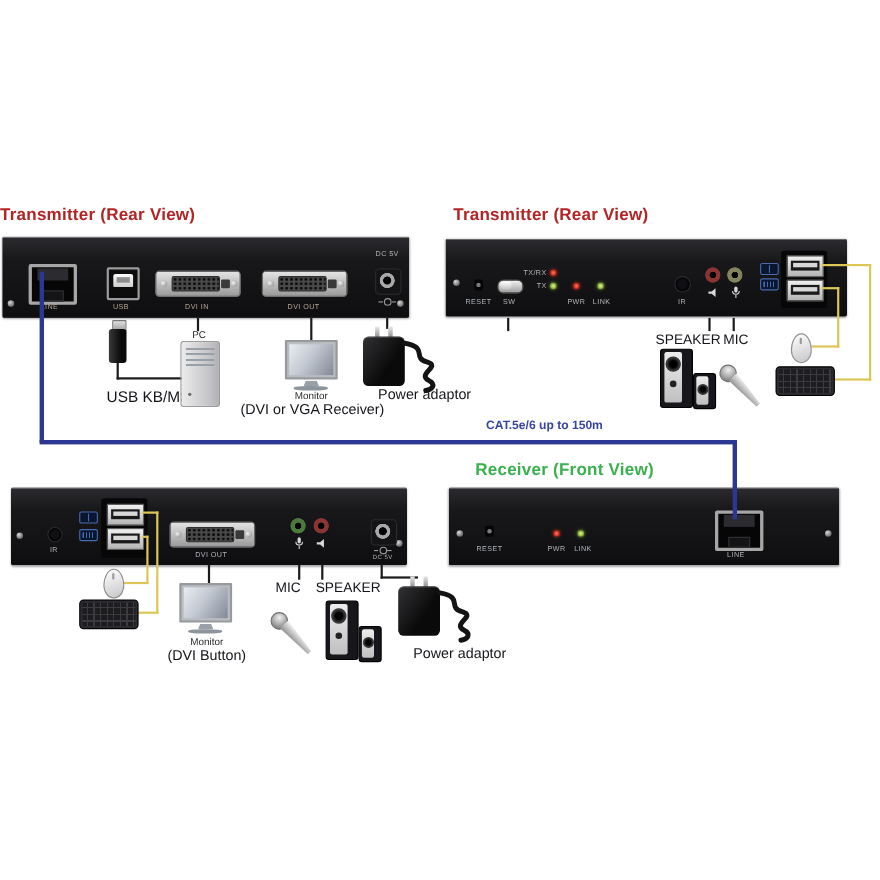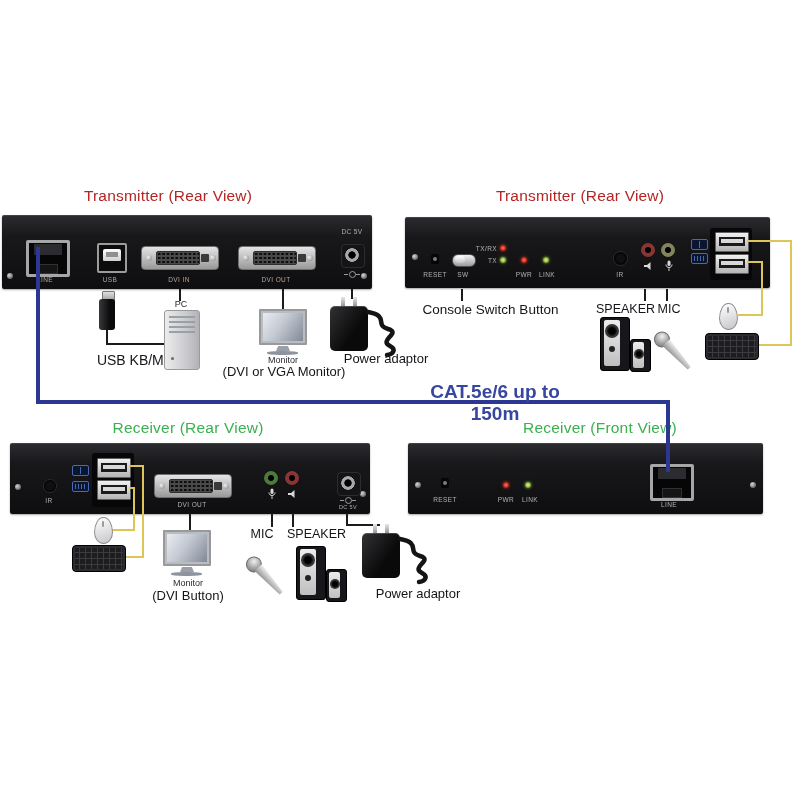--- a/index.html
+++ b/index.html
@@ -1,26 +1,26 @@
 <!DOCTYPE html>
 <html><head>
 <meta charset="utf-8">
 <style>
   html,body{margin:0;padding:0;background:#fff;}
   .canvas{position:relative;width:800px;height:800px;background:#fff;overflow:hidden;
           font-family:"Liberation Sans",sans-serif;}
 
   
-  .title{position:absolute;font-weight:normal;font-size:15.5px;text-align:center;letter-spacing:.2px;}
+  .title{position:absolute;font-weight:bold;font-size:15.5px;text-align:left;letter-spacing:.2px;}
   .title.tx{color:#b32525;}
   .title.rx{color:#3bb04f;}
   .callout{position:absolute;color:#15151a;font-size:13px;text-align:center;white-space:nowrap;}
   .callout.bold{font-weight:normal;}
   .callout.small{font-size:9px;color:#2a2a2e;}
-  .cat5{position:absolute;font-weight:bold;font-size:19px;color:#3747a0;text-align:center;}
+  .cat5{position:absolute;font-weight:bold;font-size:11px;color:#3747a0;text-align:center;}
 
   
   .panel{position:absolute;background:linear-gradient(180deg,#2b2b2f 0%,#18181a 28%,#0e0e10 100%);
          border-radius:2px;border-top:1px solid #424246;box-shadow:0 1px 2px rgba(0,0,0,.35);}
   .plabel{position:absolute;font-size:6.5px;color:#b4a593;text-align:center;letter-spacing:.4px;white-space:nowrap;}
   .plabel.gray{color:#aeb2b6;}
   .screw{position:absolute;width:6px;height:6px;border-radius:50%;
          background:radial-gradient(circle at 35% 35%,#d8d8d8,#6a6a6a 70%,#3a3a3a);}
 
   
@@ -107,21 +107,20 @@
                         repeating-linear-gradient(0deg,#3c3c40 0 1px,transparent 1px 6px);
        box-shadow:inset 0 0 0 2px #2c2c30;}
 </style>
 </head>
 <body>
 
 <div class="canvas">
 
   <div class="title tx" style="left:0;top:187px;width:336px">Transmitter (Rear View)</div>
   <div class="title tx" style="left:412px;top:187px;width:336px">Transmitter (Rear View)</div>
-  <div class="title rx" style="left:20px;top:419px;width:336px">Receiver (Rear View)</div>
   <div class="title rx" style="left:432px;top:419px;width:336px">Receiver (Front View)</div>
 
   <div class="panel" style="left:2px;top:215px;width:370px;height:73px">
     <span class="screw" style="left:5px;top:57px"></span>
     <span class="screw" style="left:359px;top:57px"></span>
     <div class="rj45" style="left:24px;top:24px"></div>
     <div class="plabel" style="left:12px;top:60px;width:62px">LINE</div>
     <div class="usbb" style="left:95px;top:27px"></div>
     <div class="plabel" style="left:81px;top:60px;width:54px">USB</div>
     <div class="dvi" style="left:139px;top:30px">
@@ -230,35 +229,34 @@
   <div class="callout small" style="left:169px;top:299px;width:24px">PC</div>
   <div class="tower" style="left:164px;top:310px"></div>
 
   <div class="wire blk" style="left:282px;top:289px;width:2px;height:21px"></div>
   <div class="monitor" style="left:259px;top:309px">
     <div class="mscreen"></div>
     <div class="mneck"></div>
     <div class="mbase"></div>
   </div>
   <div class="callout small" style="left:254px;top:355px;width:58px">Monitor</div>
-  <div class="callout bold" style="left:206px;top:364px;width:156px">(DVI or VGA Monitor)</div>
+  <div class="callout bold" style="left:206px;top:364px;width:156px">(DVI or VGA Receiver)</div>
 
   <div class="wire blk" style="left:351px;top:289px;width:2px;height:10px"></div>
   <div class="adaptor" style="left:330px;top:297px">
     <i class="prong" style="left:11px"></i>
     <i class="prong" style="left:23px"></i>
     <div class="abody"></div>
     <svg class="cord" width="42" height="58" viewBox="0 0 42 58">
       <path d="M5 12 C 27 16 11 25 25 29 C 39 33 15 40 27 46 C 33 49 31 54 24 55" fill="none" stroke="#141414" stroke-width="4.5" stroke-linecap="round"></path>
     </svg>
   </div>
   <div class="callout" style="left:330px;top:351px;width:112px">Power adaptor</div>
 
   <div class="wire blk" style="left:461px;top:289px;width:2px;height:12px"></div>
-  <div class="callout" style="left:403px;top:302px;width:175px;font-size:13.5px">Console Switch Button</div>
   <div class="wire blk" style="left:644px;top:289px;width:2px;height:12px"></div>
   <div class="wire blk" style="left:666px;top:289px;width:2px;height:12px"></div>
   <div class="callout bold" style="left:596px;top:302px;width:56px;font-size:12.5px">SPEAKER</div>
   <div class="callout bold" style="left:652px;top:302px;width:34px;font-size:12.5px">MIC</div>
 
   <div class="spkset" style="left:600px;top:317px">
     <div class="spkmain">
       <i class="cone" style="left:4px;top:6px;width:14px;height:14px"></i>
       <i class="spkdot" style="left:8px;top:28px"></i>
     </div>

